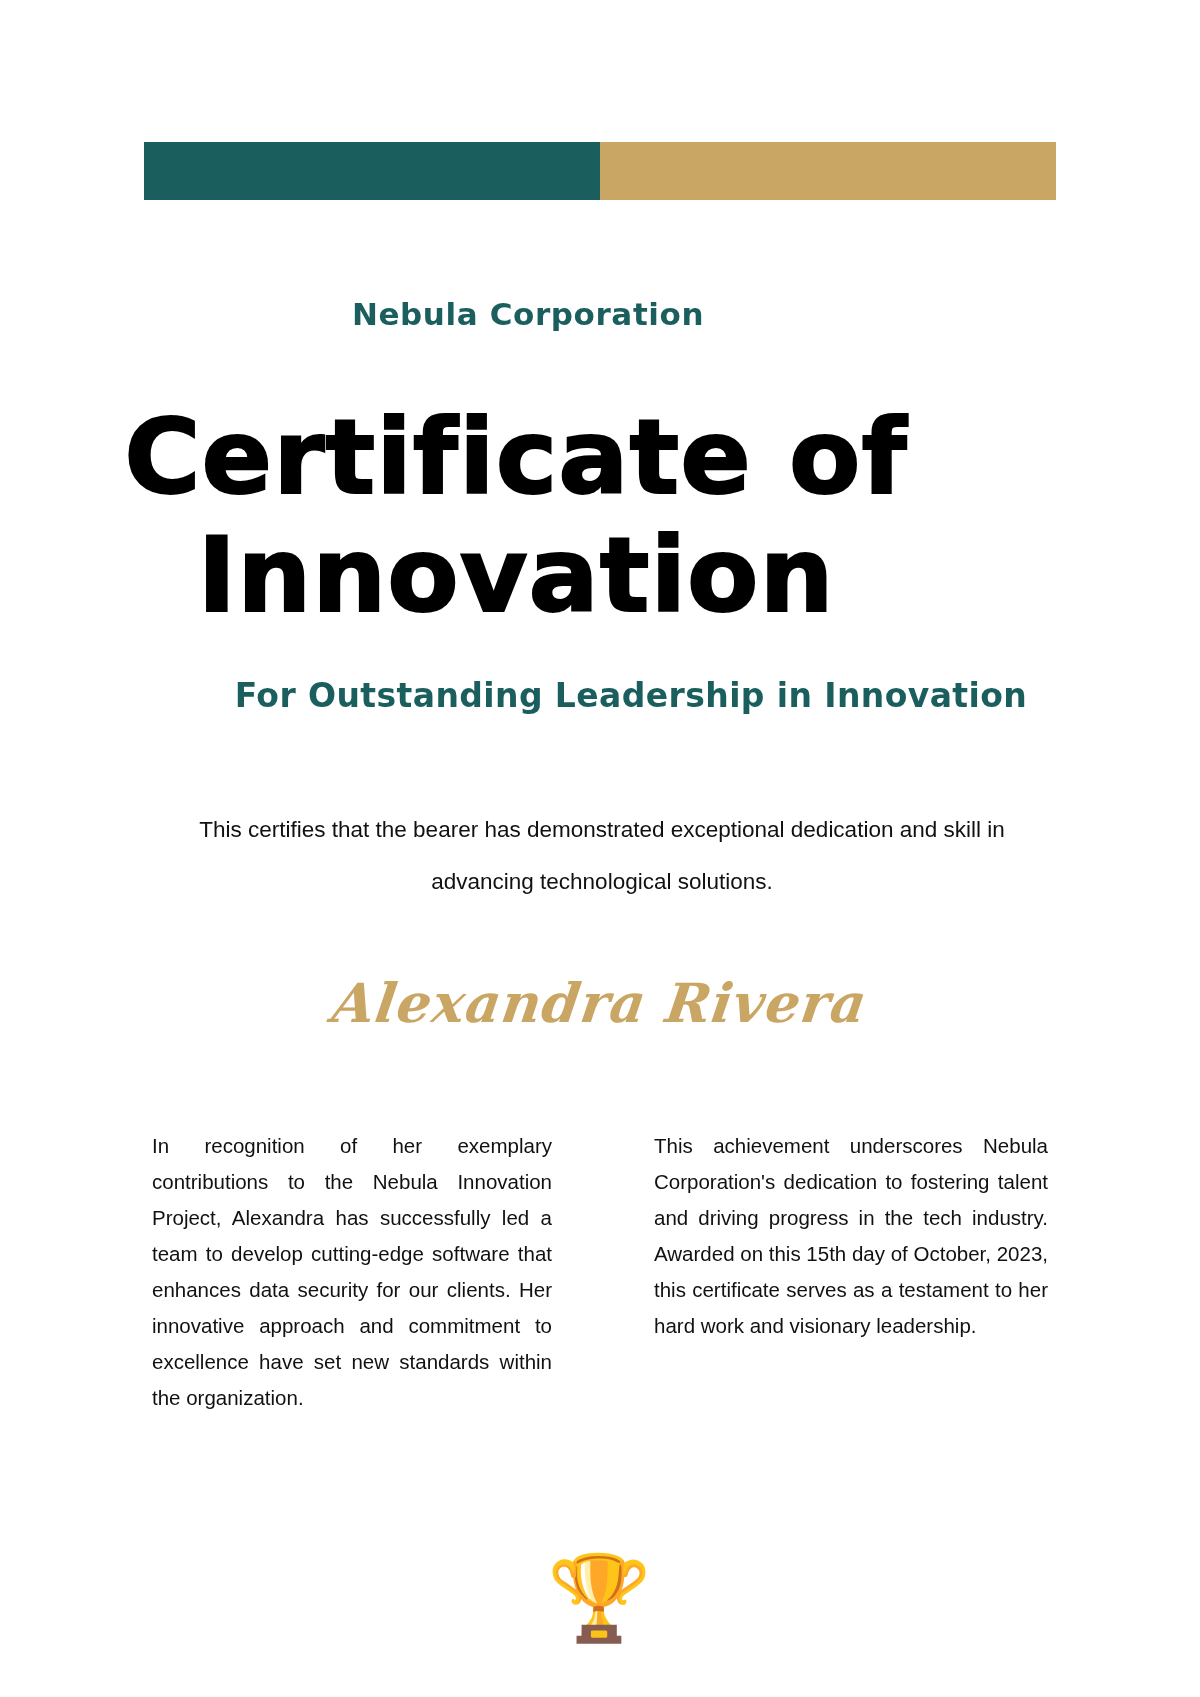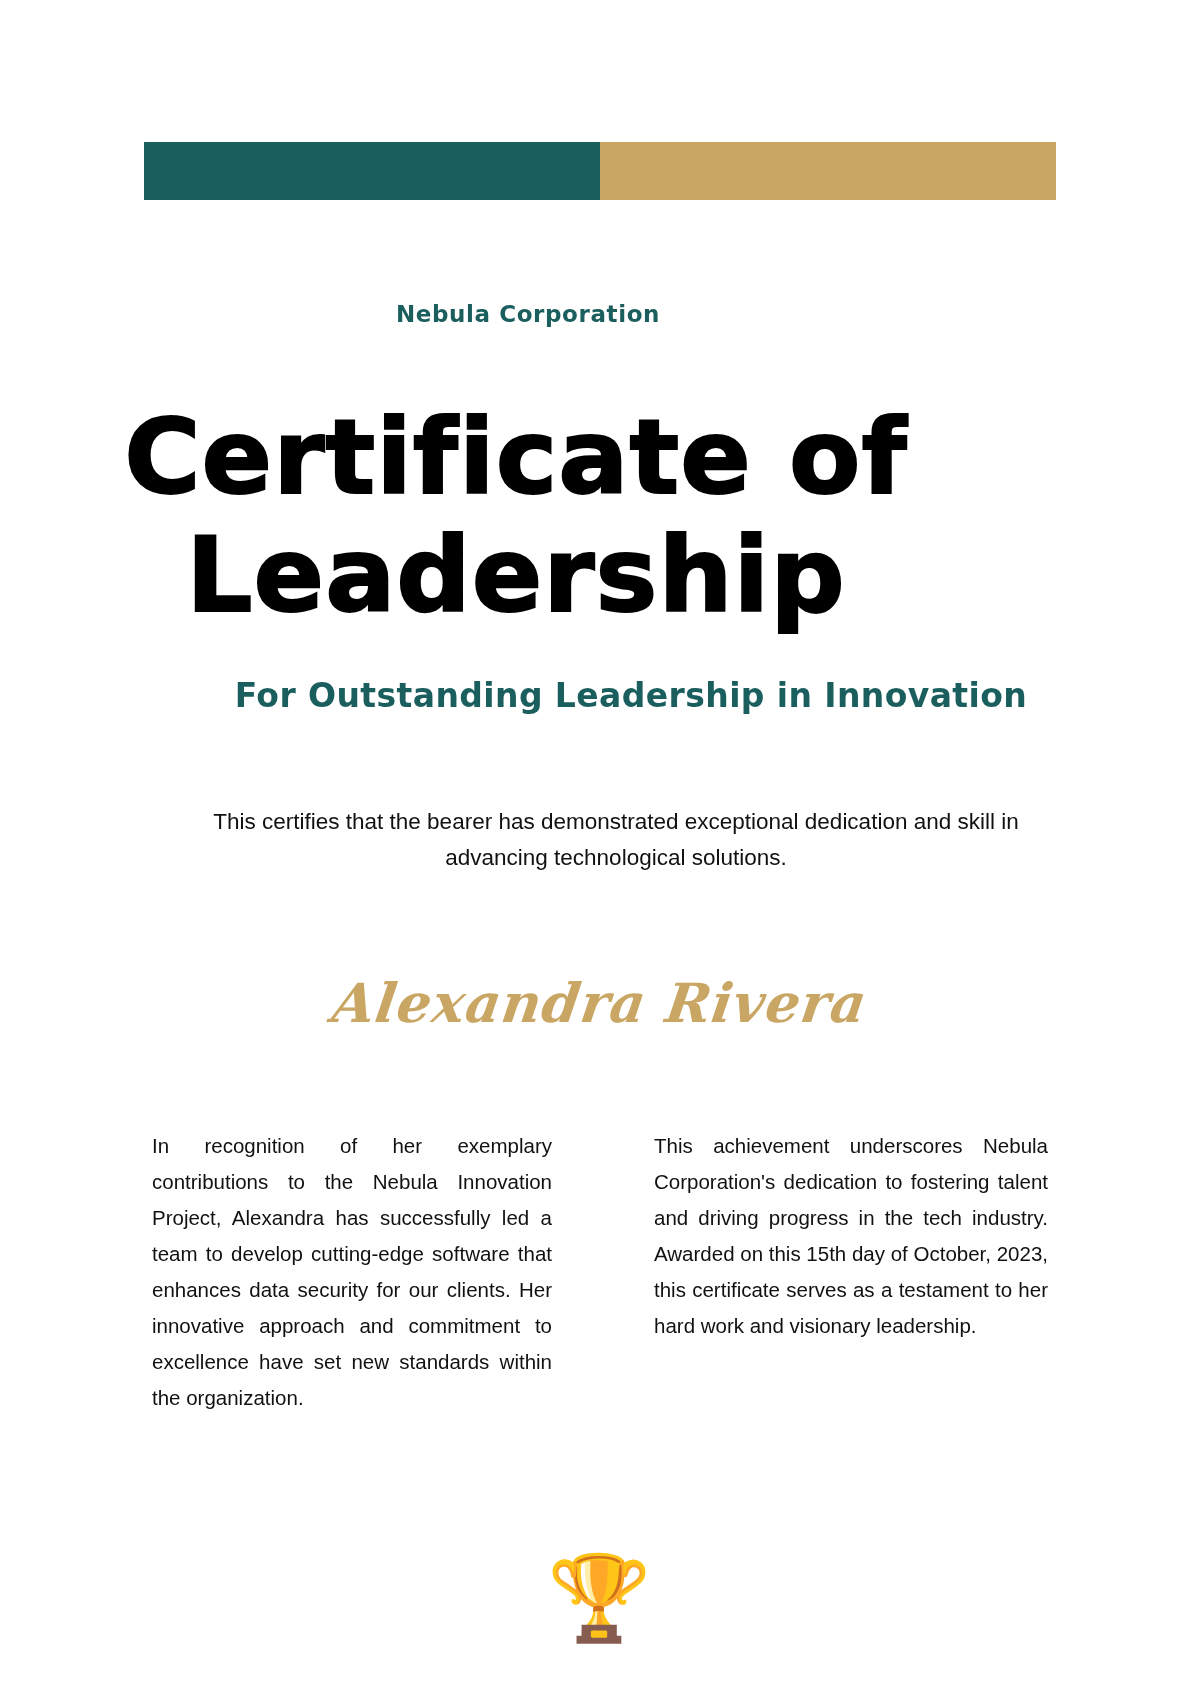--- a/index.html
+++ b/index.html
@@ -34,21 +34,21 @@
       height: 100%;
     }
     .org {
       position: absolute;
       left: 0;
       width: 1056px;
       top: 294px;
       text-align: center;
       font-family: "DejaVu Sans", sans-serif;
       font-weight: bold;
-      font-size: 23px;
+      font-size: 31px;
       line-height: 40px;
       letter-spacing: 0.6px;
     }
     .title {
       position: absolute;
       left: 0;
       width: 1032px;
       top: 398px;
       text-align: center;
       font-family: "DejaVu Sans", sans-serif;
@@ -68,27 +68,27 @@
       text-align: center;
       font-family: "DejaVu Sans", sans-serif;
       font-weight: bold;
       font-size: 33px;
       line-height: 40px;
       letter-spacing: 0.4px;
       padding-left: 27px;
     }
     .intro {
       position: absolute;
-      left: 166px;
+      left: 152px;
       width: 900px;
       top: 804px;
       text-align: center;
       font-family: "Liberation Sans", sans-serif;
       font-size: 22.5px;
-      line-height: 36px;
+      line-height: 52px;
       color: #111111;
     }
     .name {
       position: absolute;
       left: 0;
       width: 1200px;
       top: 968px;
       text-align: center;
       font-family: "DejaVu Serif", serif;
       font-style: italic;
@@ -133,21 +133,21 @@
 
   <div class="top-bar">
     <div class="seg" style="background:#1b5e5e;"></div>
     <div class="seg" style="background:#c9a663;"></div>
   </div>
 
   <div class="org" style="color:#1b5e5e;">Nebula Corporation</div>
 
   <h1 class="title" style="margin:0;">
     <span>Certificate of</span>
-    <span>Leadership</span>
+    <span>Innovation</span>
   </h1>
 
   <div class="subtitle" style="color:#1b5e5e;">For Outstanding Leadership in Innovation</div>
 
   <p class="intro" style="margin:0;">This certifies that the bearer has demonstrated exceptional dedication and skill in advancing technological solutions.</p>
 
   <div class="name" style="color:#c9a663;">Alexandra Rivera</div>
 
   <div class="columns">
     <p class="col left">In recognition of her exemplary contributions to the Nebula Innovation Project, Alexandra has successfully led a team to develop cutting-edge software that enhances data security for our clients. Her innovative approach and commitment to excellence have set new standards within the organization.</p>

